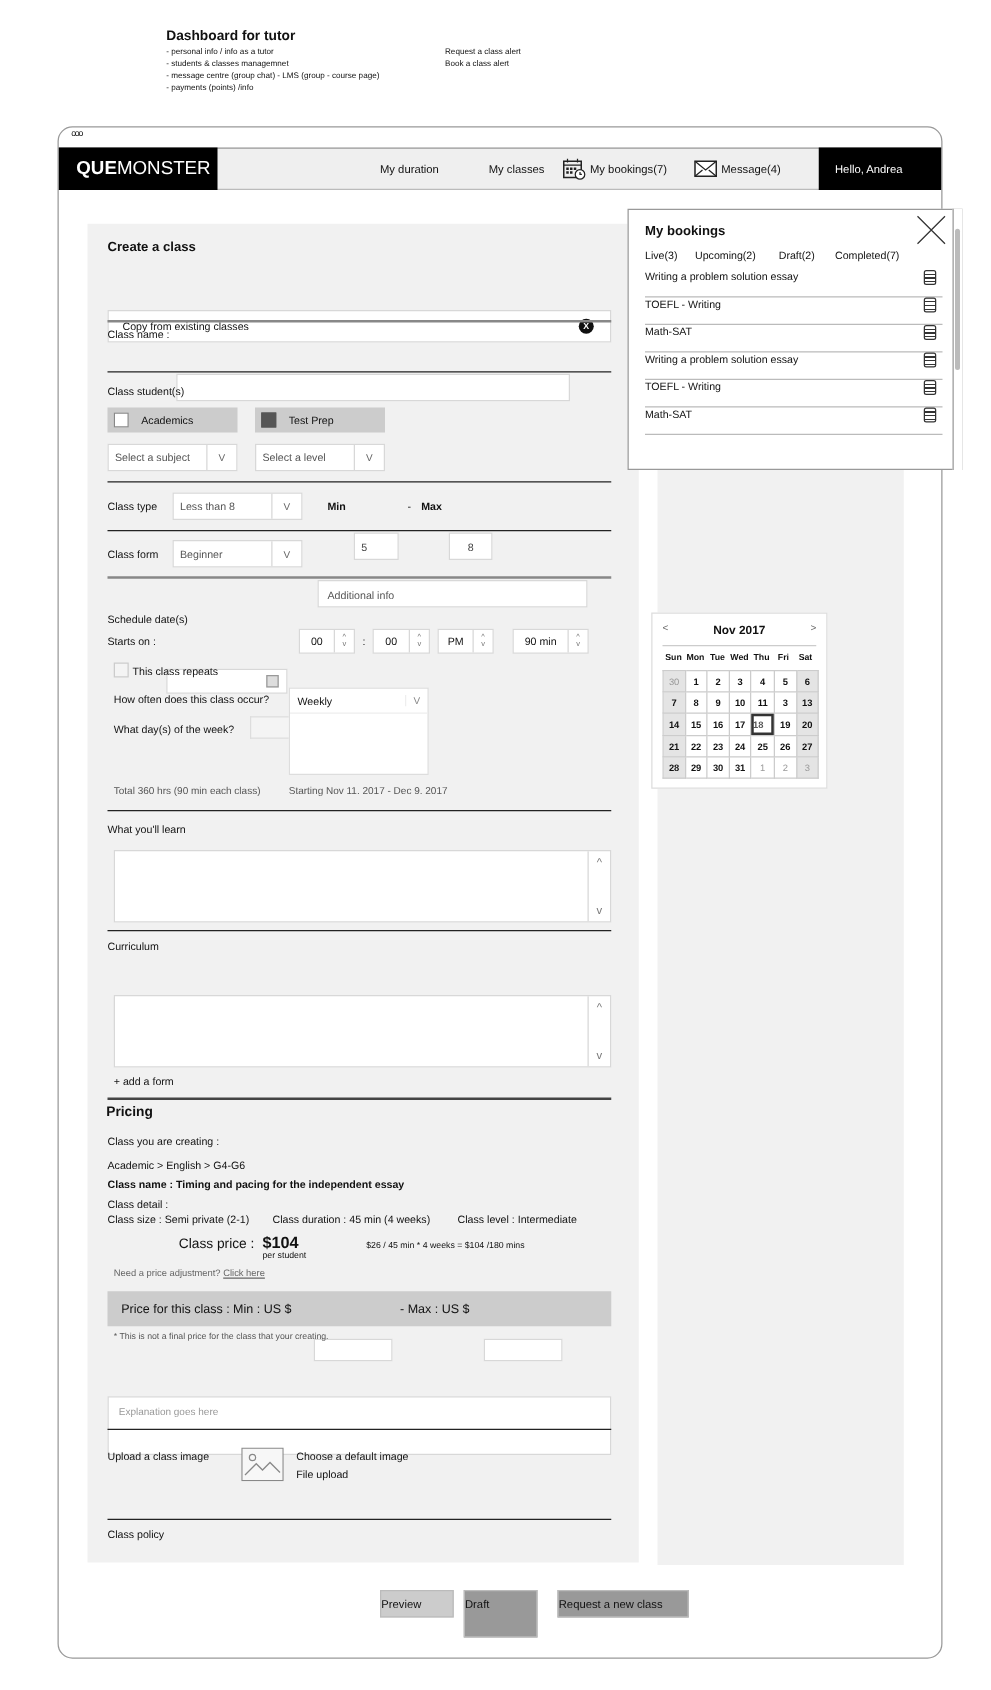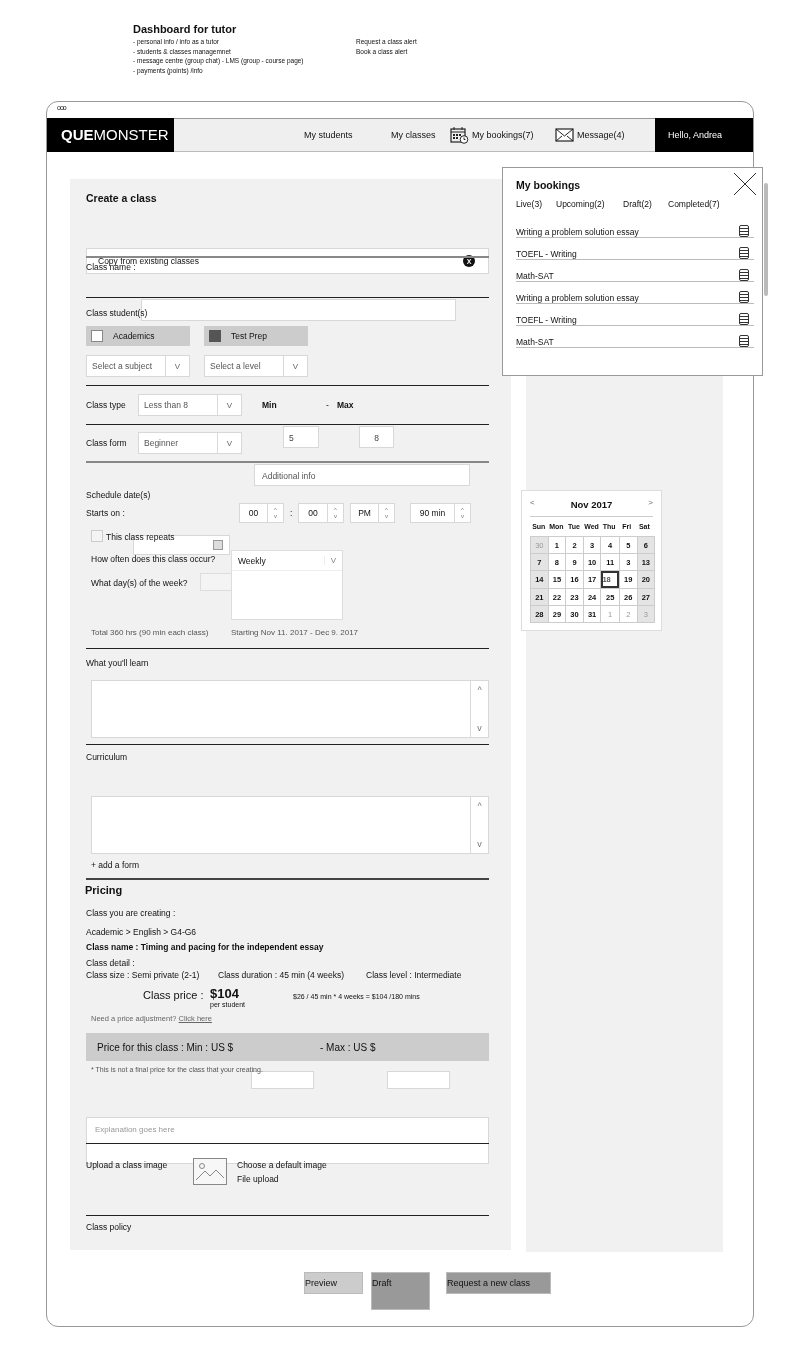--- a/index.html
+++ b/index.html
@@ -43,21 +43,21 @@
 
   .textarea { background: #fff; border: 1px solid #d8d8d8; }
   .ta-scroll { position: absolute; right: 0; top: 0; bottom: 0; width: 18px; border-left: 1px solid #d8d8d8; display: flex; flex-direction: column; justify-content: space-between; align-items: center; padding: 4px 0; color: #777; font-size: 9px; }
 
   .btn { font-size: 9px; cursor: pointer; border: 1px solid #bbb; }
 
   
   .popup { left: 502px; top: 167px; width: 268px; height: 209px; background: #fff; border: 1px solid #999; }
   .popup-scroll-track { left: 762px; top: 167px; width: 8px; height: 209px; border-left: 1px solid #999; background: #fff; }
   .popup-scroll-thumb { left: 764px; top: 183px; width: 4px; height: 113px; background: #bbb; border-radius: 2px; }
-  .bk-item { left: 516px; width: 238px; height: 22px; font-size: 8.5px; display: flex; align-items: flex-end; justify-content: space-between; border-bottom: 1px solid #bbb; cursor: pointer; }
+  .bk-item { left: 516px; width: 238px; height: 22px; font-size: 8.5px; display: flex; align-items: flex-start; justify-content: space-between; border-bottom: 1px solid #bbb; cursor: pointer; }
 
   
   .calendar { left: 521px; top: 490px; width: 141px; height: 141px; background: #fff; border: 1px solid #ddd; }
   .cal-grid { position: absolute; left: 8px; top: 45px; border-collapse: collapse; }
   .cal-grid td { width: 17.6px; height: 17px; border: 1px solid #ccc; font-size: 7.5px; text-align: center; font-weight: bold; }
   .cal-grid td.wk { background: #e4e4e4; }
   .cal-grid td.muted { color: #999; font-weight: normal; }
   .cal-grid td.sel { outline: 2px solid #333; outline-offset: -2px; }
   .cal-dow { position: absolute; left: 8px; top: 32px; display: flex; font-size: 7px; font-weight: bold; }
   .cal-dow span { width: 17.6px; text-align: center; }
@@ -76,21 +76,21 @@
   <div>Request a class alert</div>
   <div>Book a class alert</div>
 </div>
 
 <div class="abs window"></div>
 <div class="abs dots">ooo</div>
 
 <div class="abs navbar"></div>
 <div class="abs logo"><b>QUE</b><span>MONSTER</span></div>
 <div class="abs nav-item" style="left:304px">
-    <span>My students</span>
+    <span>My duration</span>
   </div>
 <div class="abs nav-item" style="left:391px">
     <span>My classes</span>
   </div>
 <div class="abs nav-item" style="left:450px">
   <svg width="19" height="18" viewBox="0 0 19 18">
     <rect x="1" y="3" width="14" height="13" fill="none" stroke="#222" stroke-width="1.2"></rect>
     <line x1="1" y1="6" x2="15" y2="6" stroke="#222"></line>
     <line x1="4" y1="1" x2="4" y2="4" stroke="#222"></line>
     <line x1="12" y1="1" x2="12" y2="4" stroke="#222"></line>

